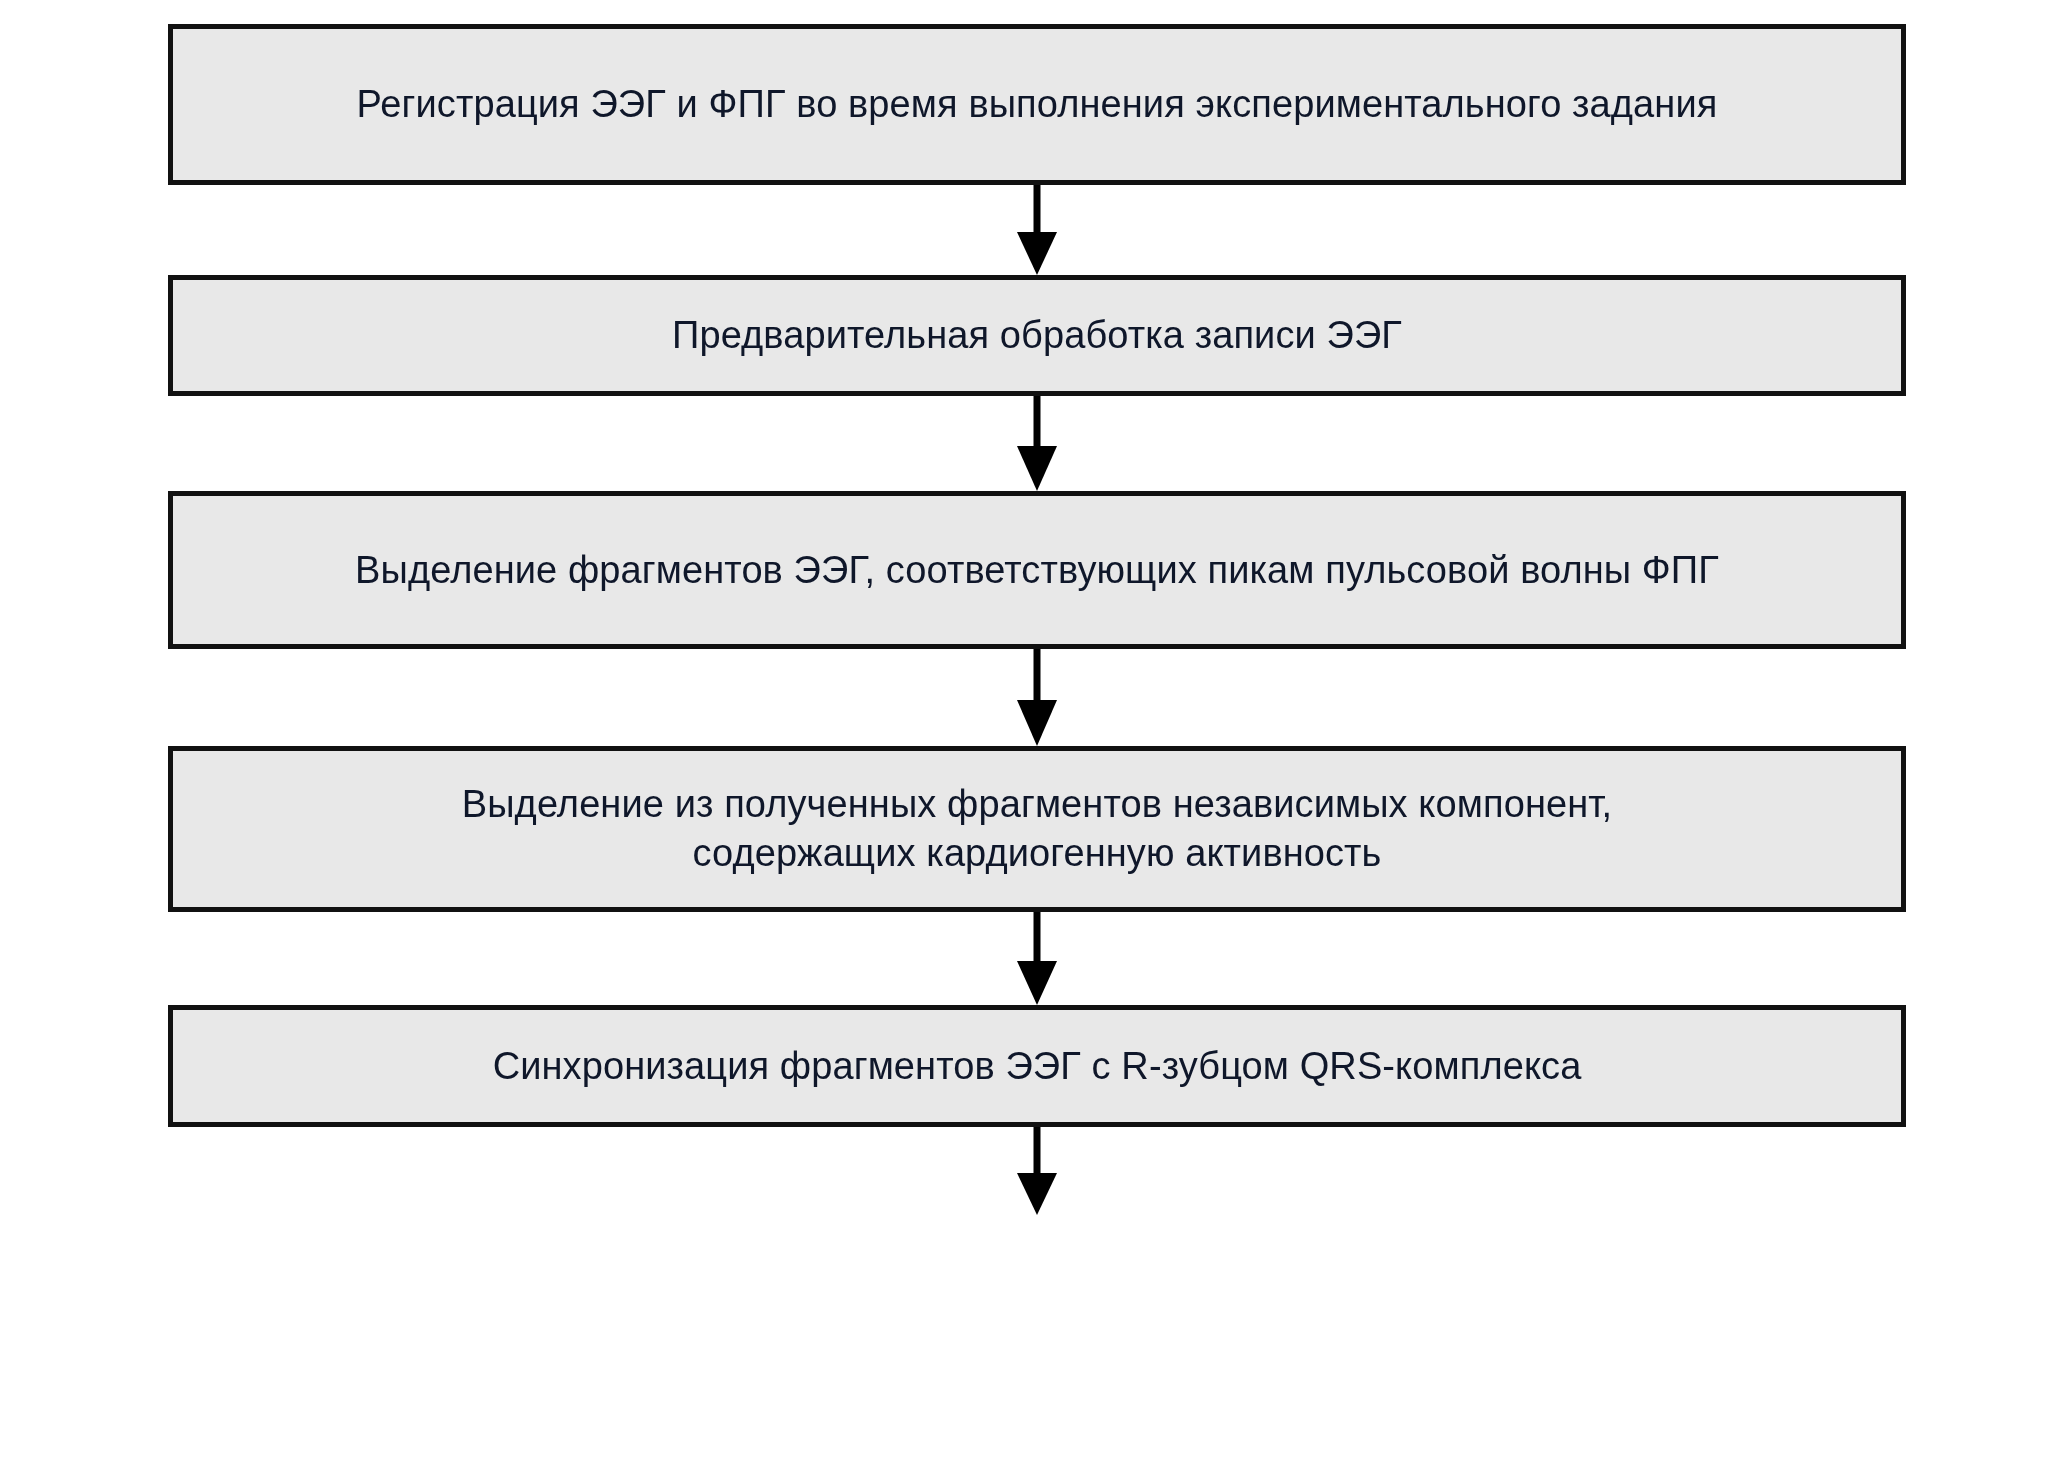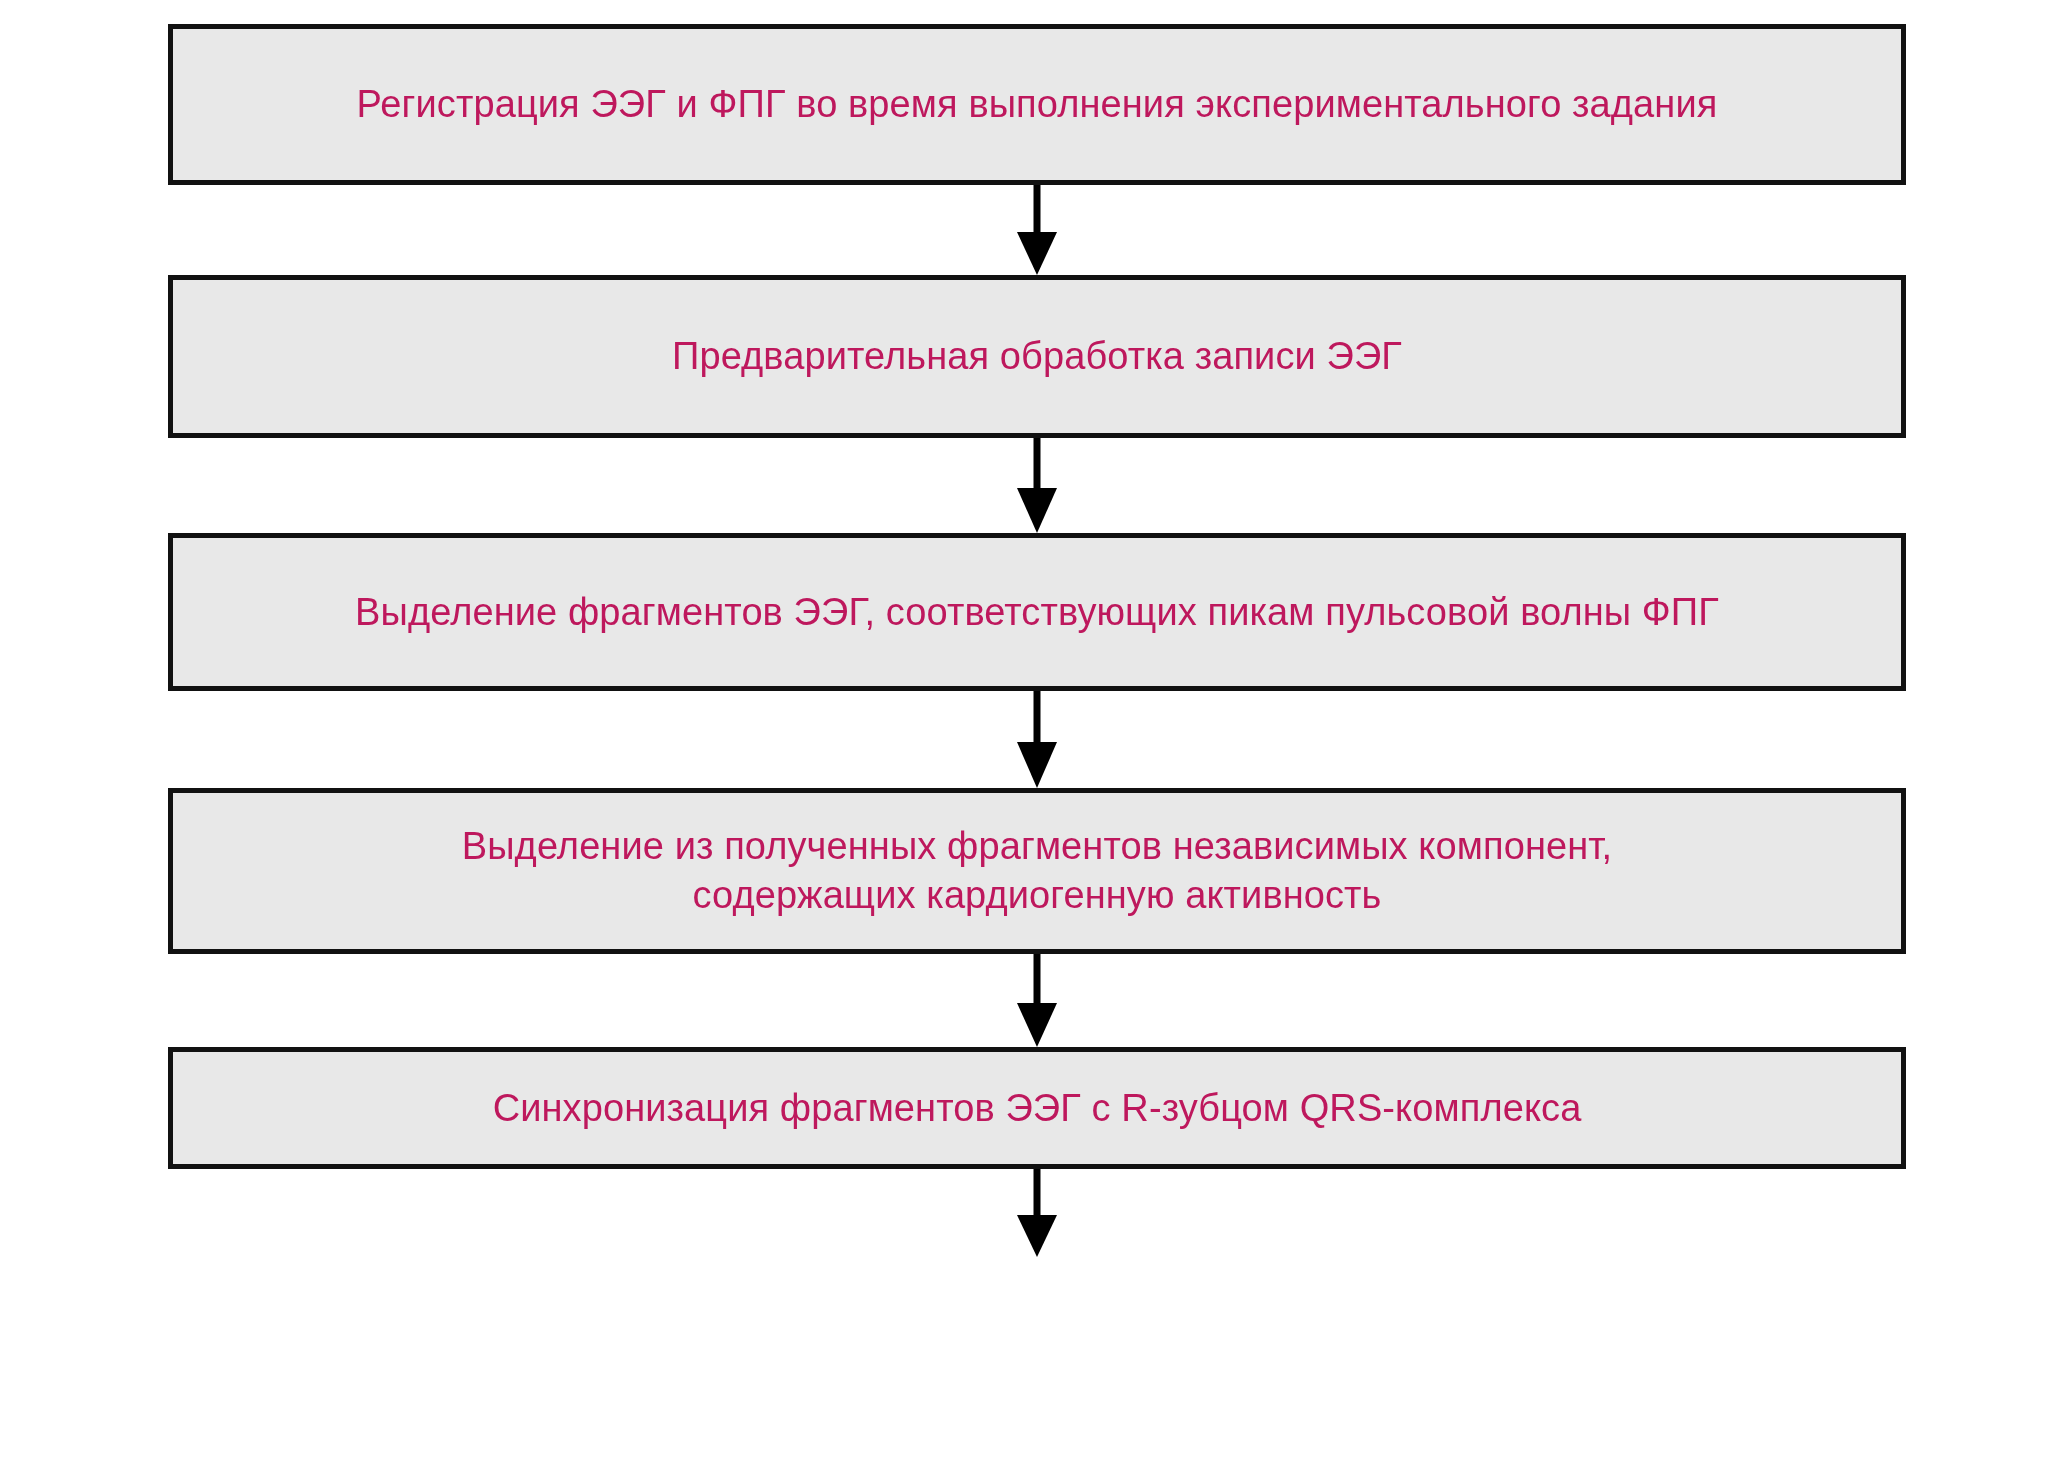--- a/index.html
+++ b/index.html
@@ -33,36 +33,36 @@
     border: 5px solid #111111;
     display: flex;
     align-items: center;
     justify-content: center;
     text-align: center;
     padding: 6px 26px;
   }
   .node-label {
     font-size: 38px;
     font-weight: 400;
-    color: #be185d;
+    color: #0f172a;
     line-height: 1.28;
     letter-spacing: 0.1px;
     white-space: pre-line;
   }
   .connector {
     display: flex;
     align-items: center;
     justify-content: center;
   }
   .arrow-svg {
     display: block;
   }
   
   .h-161 { height: 161px; }
-  .h-163 { height: 163px; }
+  .h-163 { height: 121px; }
   .h-158 { height: 158px; }
   .h-166 { height: 166px; }
   .h-160 { height: 122px; }
   .h-180 { height: 180px; }
   .gap-90 { height: 90px; }
   .gap-95 { height: 95px; }
   .gap-97 { height: 97px; }
   .gap-93 { height: 93px; }
   .gap-88 { height: 88px; }
 </style>

